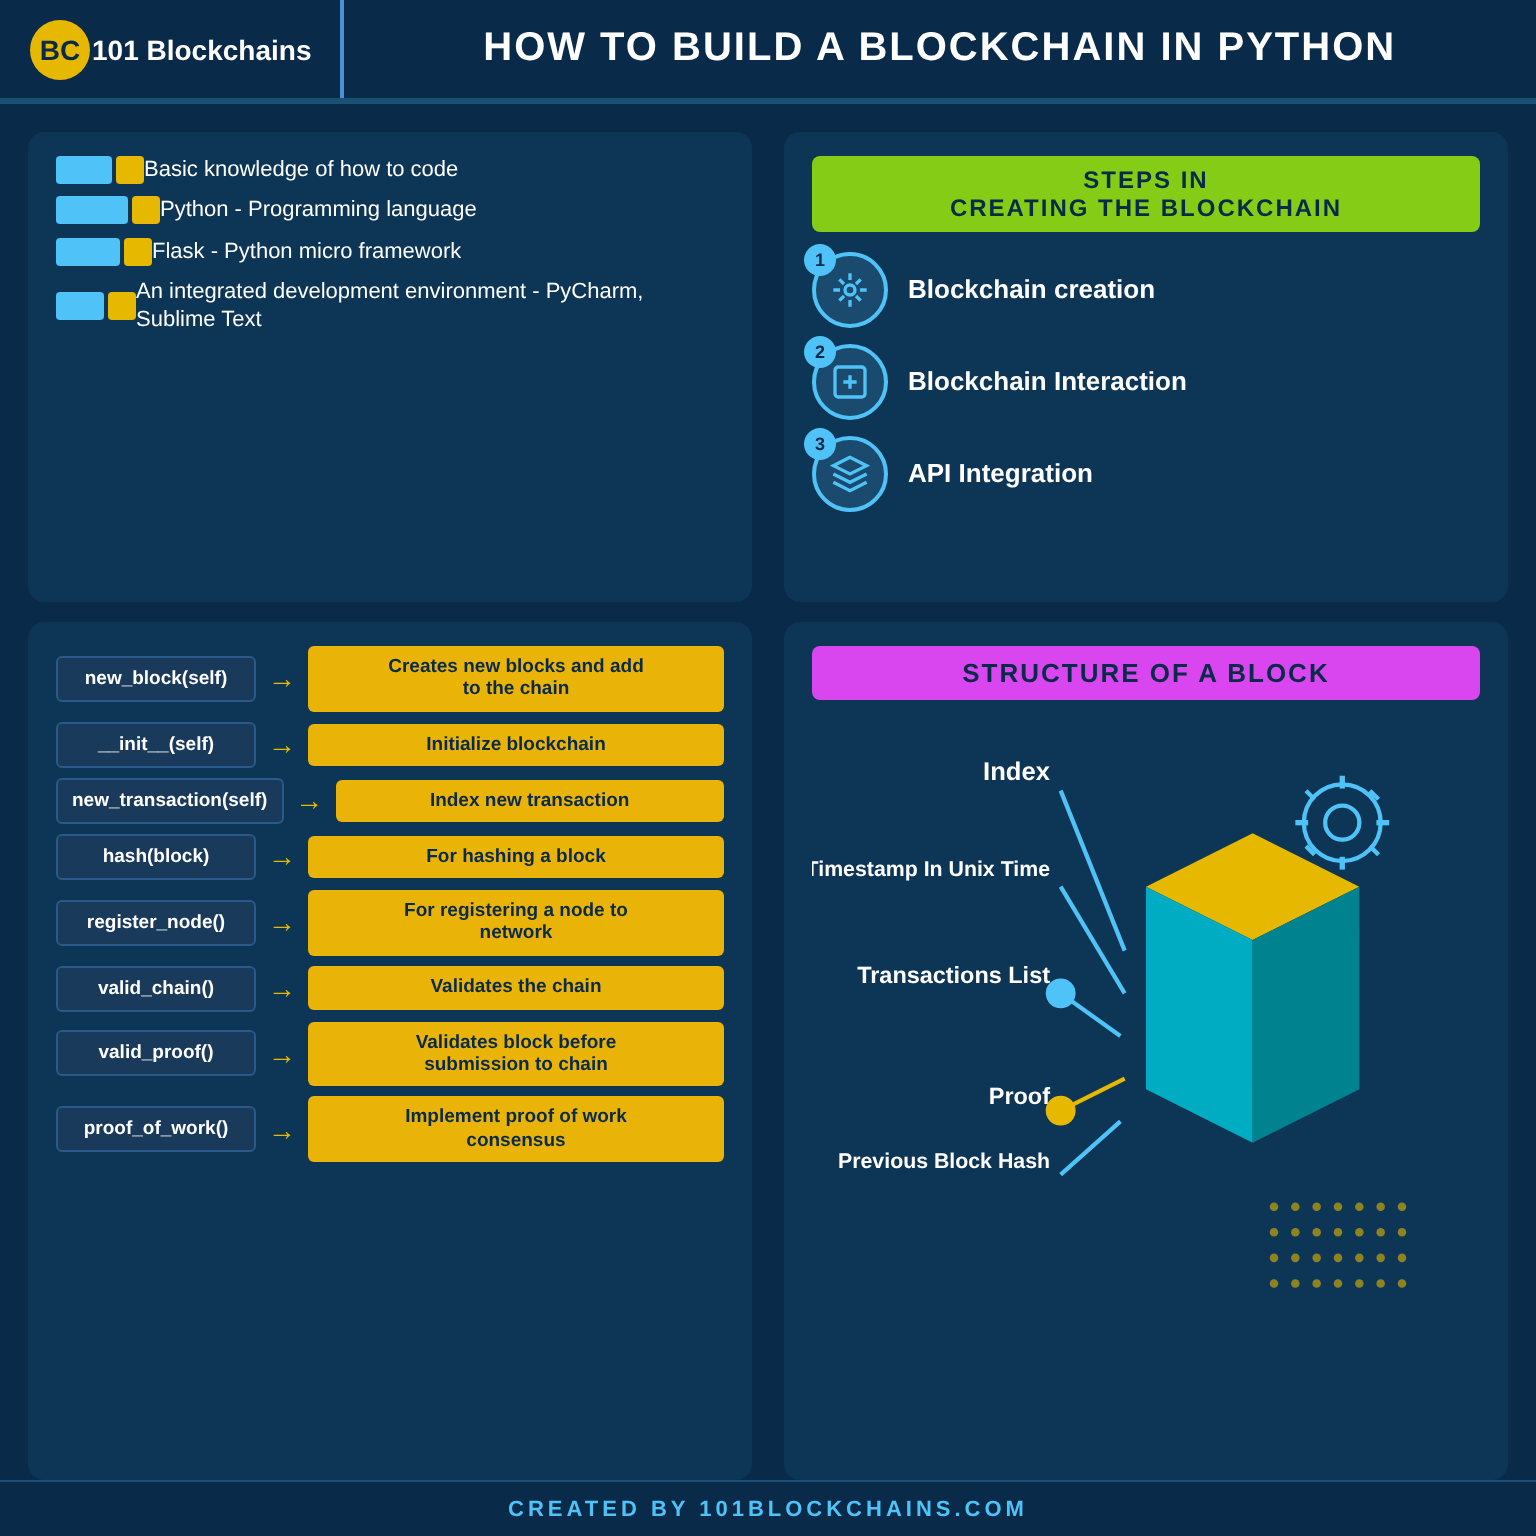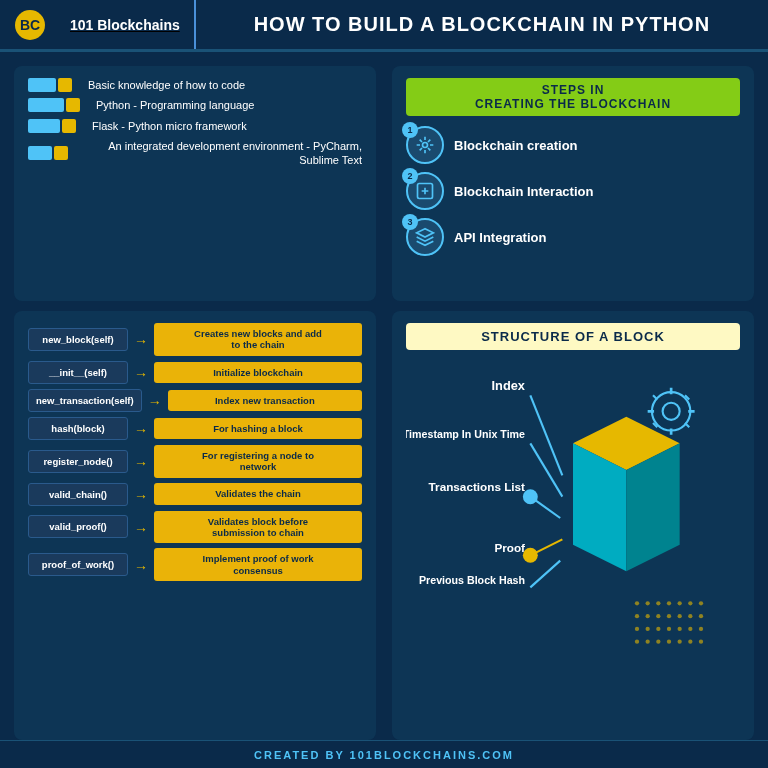--- a/index.html
+++ b/index.html
@@ -16,24 +16,23 @@
       display: flex;
       align-items: center;
       background: #0a2a4a;
       border-bottom: 3px solid #1a5276;
       height: 52px;
     }
     .logo-area {
       display: flex;
       align-items: center;
       padding: 0 14px;
-      gap: 24px;
+      gap: 0;
       border-right: 2px solid #4a90d9;
       height: 100%;
-      text-decoration: underline;
     }
     .logo-icon {
       width: 32px;
       height: 32px;
     }
     .header-title-area {
       flex: 1;
       text-align: center;
     }
     .header-title {
@@ -68,23 +67,22 @@
       font-weight: 900;
       font-size: 13px;
       padding: 6px 10px;
       border-radius: 4px;
       margin-bottom: 10px;
       letter-spacing: 1px;
     }
     .req-item {
       display: flex;
       align-items: center;
-      gap: 16px;
+      gap: 0;
       margin-bottom: 6px;
-      text-align: right;
     }
     .req-bar {
       display: flex;
       gap: 2px;
       flex-shrink: 0;
     }
     .bar-blue {
       width: 28px;
       height: 14px;
       background: #4fc3f7;
@@ -230,21 +228,21 @@
       background: #0d3555;
       border-radius: 8px;
       padding: 12px 14px;
       margin-left: 8px;
       grid-column: 2;
       grid-row: 2 / 4;
       position: relative;
       overflow: hidden;
     }
     .block-title {
-      background: #fef9c3;
+      background: #d946ef;
       color: #0a2a4a;
       text-align: center;
       font-weight: 900;
       font-size: 13px;
       padding: 6px 20px;
       border-radius: 4px;
       margin-bottom: 8px;
       letter-spacing: 1px;
     }
     .block-visual {

